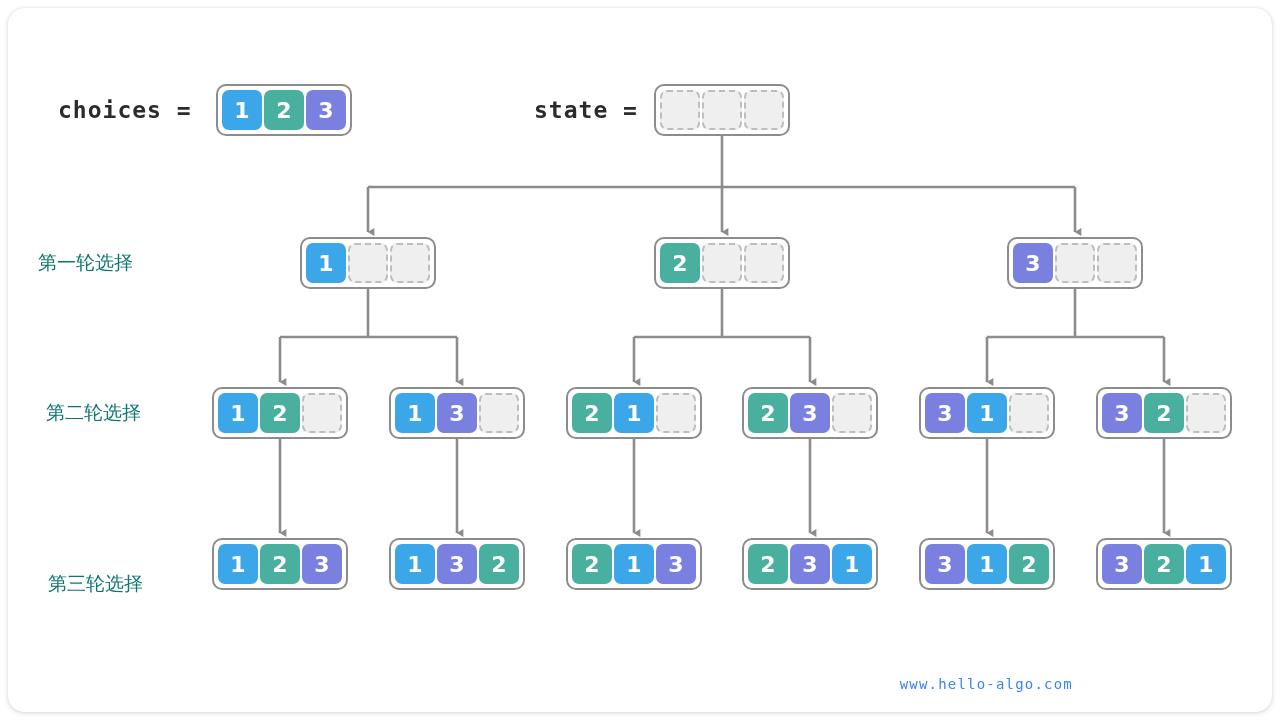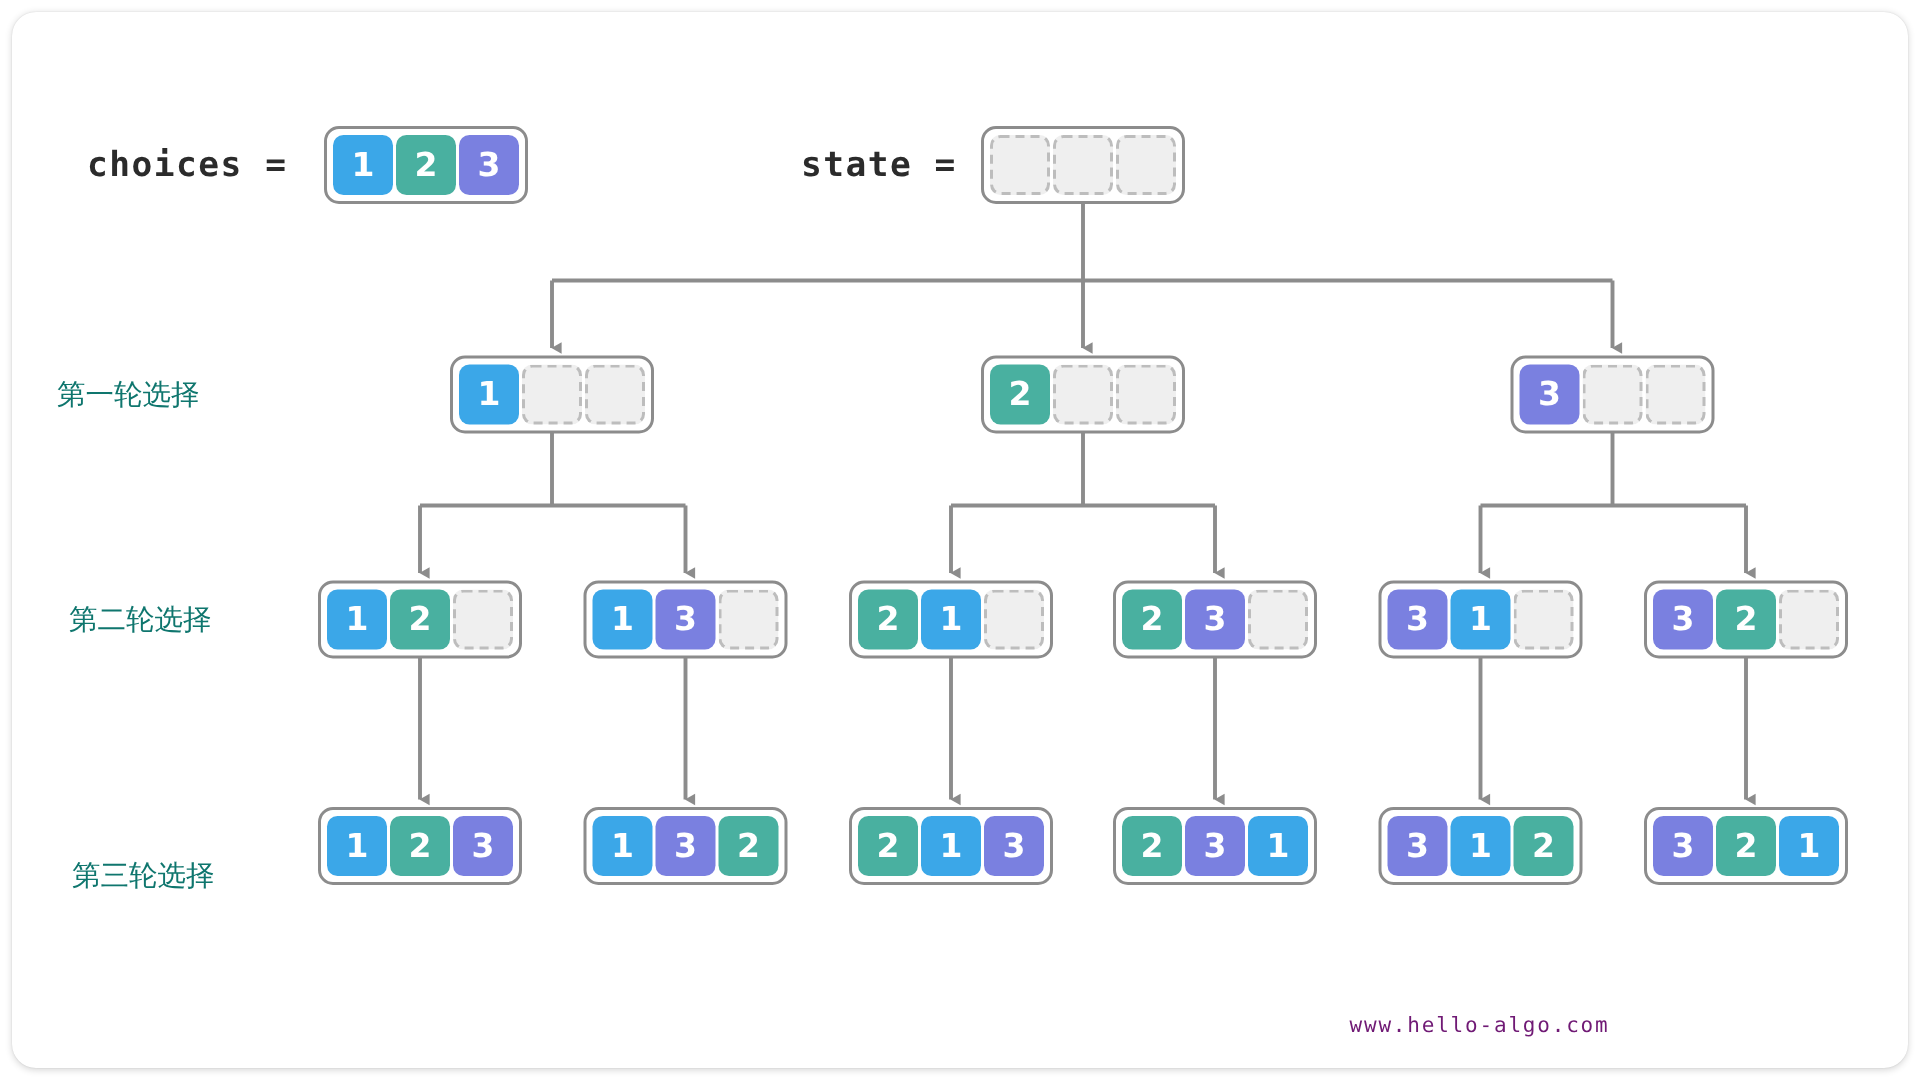--- a/index.html
+++ b/index.html
@@ -79,21 +79,21 @@
     font-size: 19px;
     color: #0f766e;
     white-space: nowrap;
     transform: translateY(-50%);
   }
   .watermark {
     position: absolute;
     right: 40px; bottom: 28px;
     font-family: "DejaVu Sans Mono", monospace;
     font-size: 14px;
-    color: #701a75;
+    color: #3b82f6;
     letter-spacing: 1.2px;
   }
 </style>
 </head>
 <body>
 
 <div id="canvas">
   <div class="card"></div>
 
   <svg class="wires" viewBox="0 0 1280 720">

